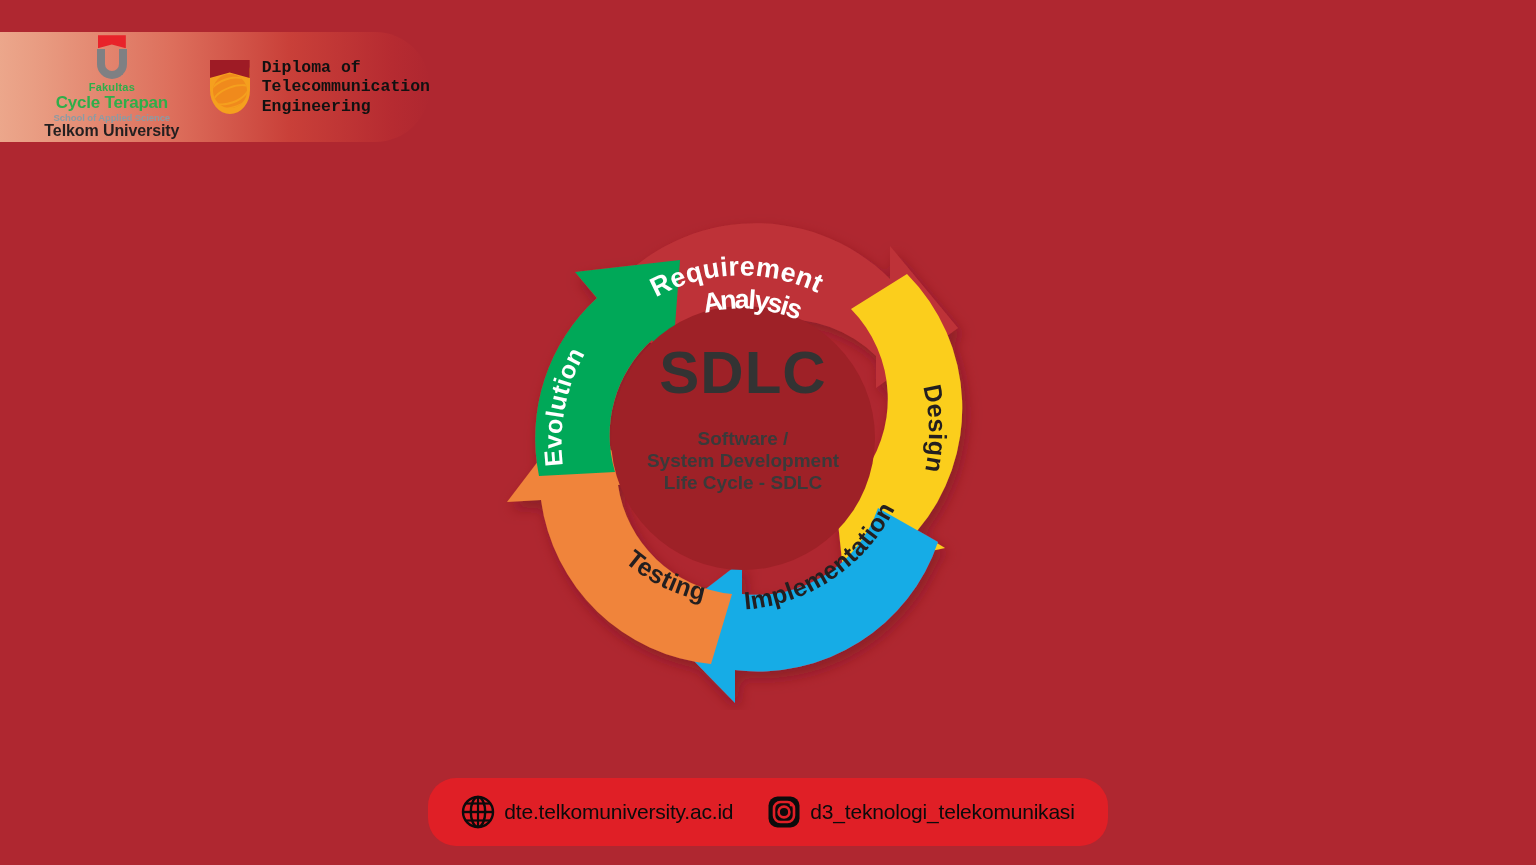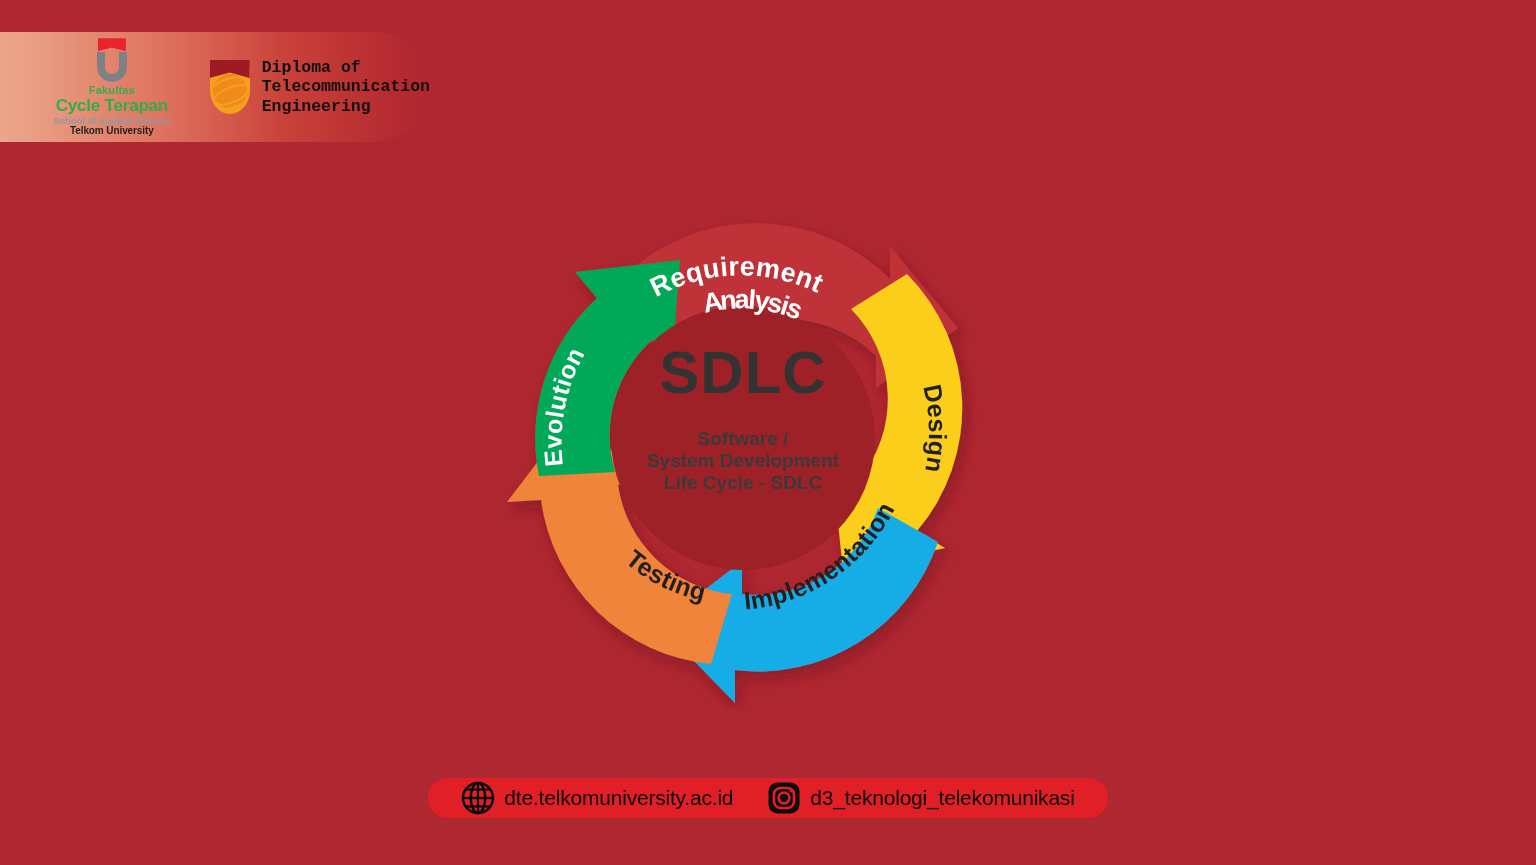--- a/index.html
+++ b/index.html
@@ -79,21 +79,21 @@
     margin-top: 1px;
   }
   .fit-line3 {
     font-size: 9.5px;
     font-weight: 700;
     color: #8C9BA3;
     margin-top: 2px;
     letter-spacing: -.1px;
   }
   .fit-line4 {
-    font-size: 10px;
+    font-size: 16px;
     font-weight: 800;
     color: #231F20;
     margin-top: 0;
     letter-spacing: -.1px;
   }
 
   
   #logo-dte {
     display: flex;
     align-items: center;
@@ -181,21 +181,21 @@
     font-size: 19px;
     fill: #3A3A3A;
   }
 
   
   #footer-pill {
     position: absolute;
     left: 428px;
     top: 778px;
     width: 680px;
-    height: 40px;
+    height: 68px;
     border-radius: 28px;
     background: #E01F26;
     display: flex;
     align-items: center;
     justify-content: center;
     gap: 34px;
   }
   .footer-item {
     display: flex;
     align-items: center;

